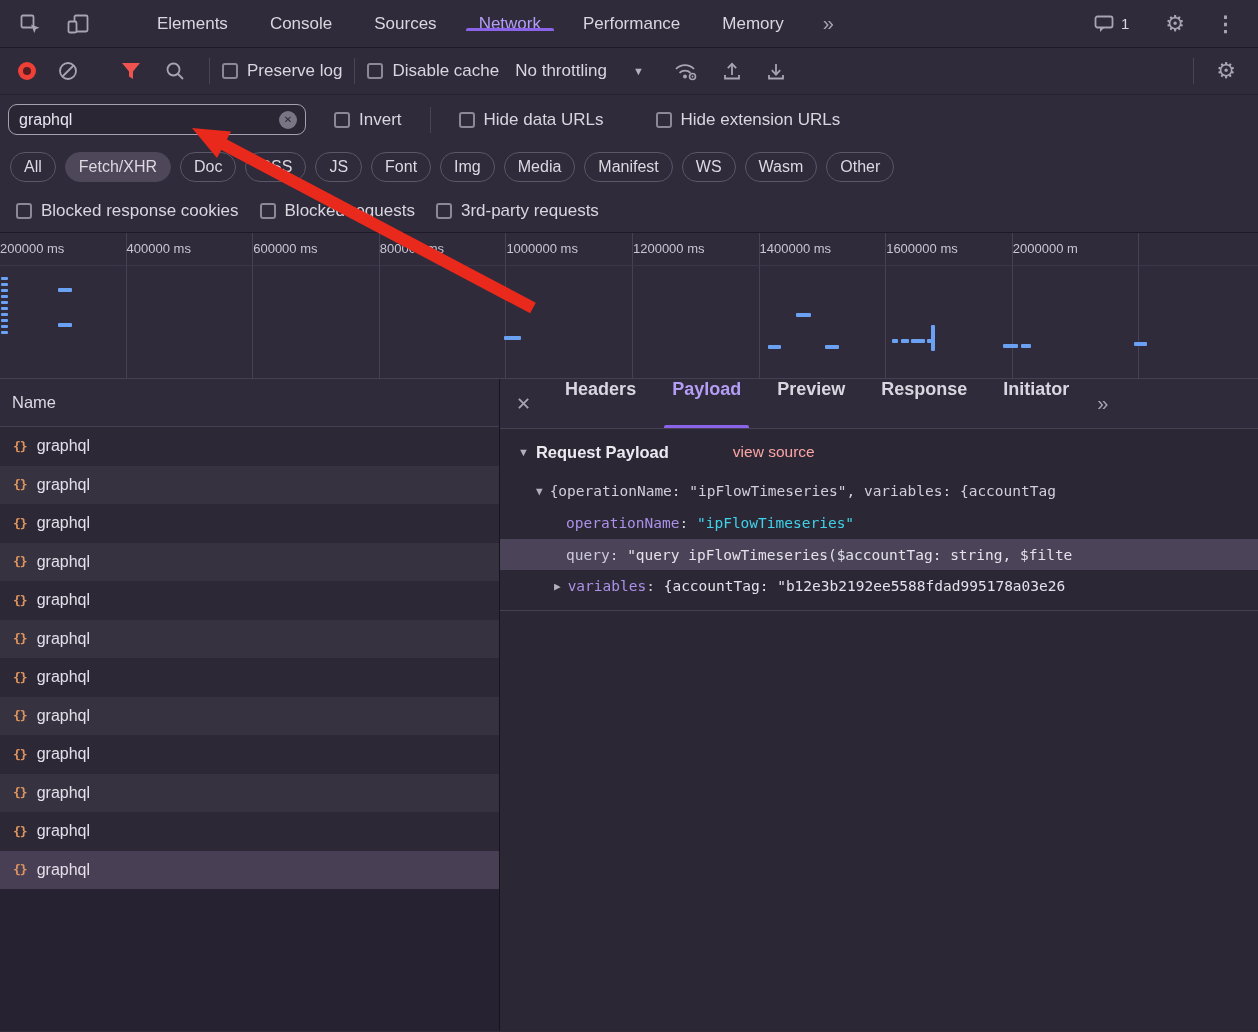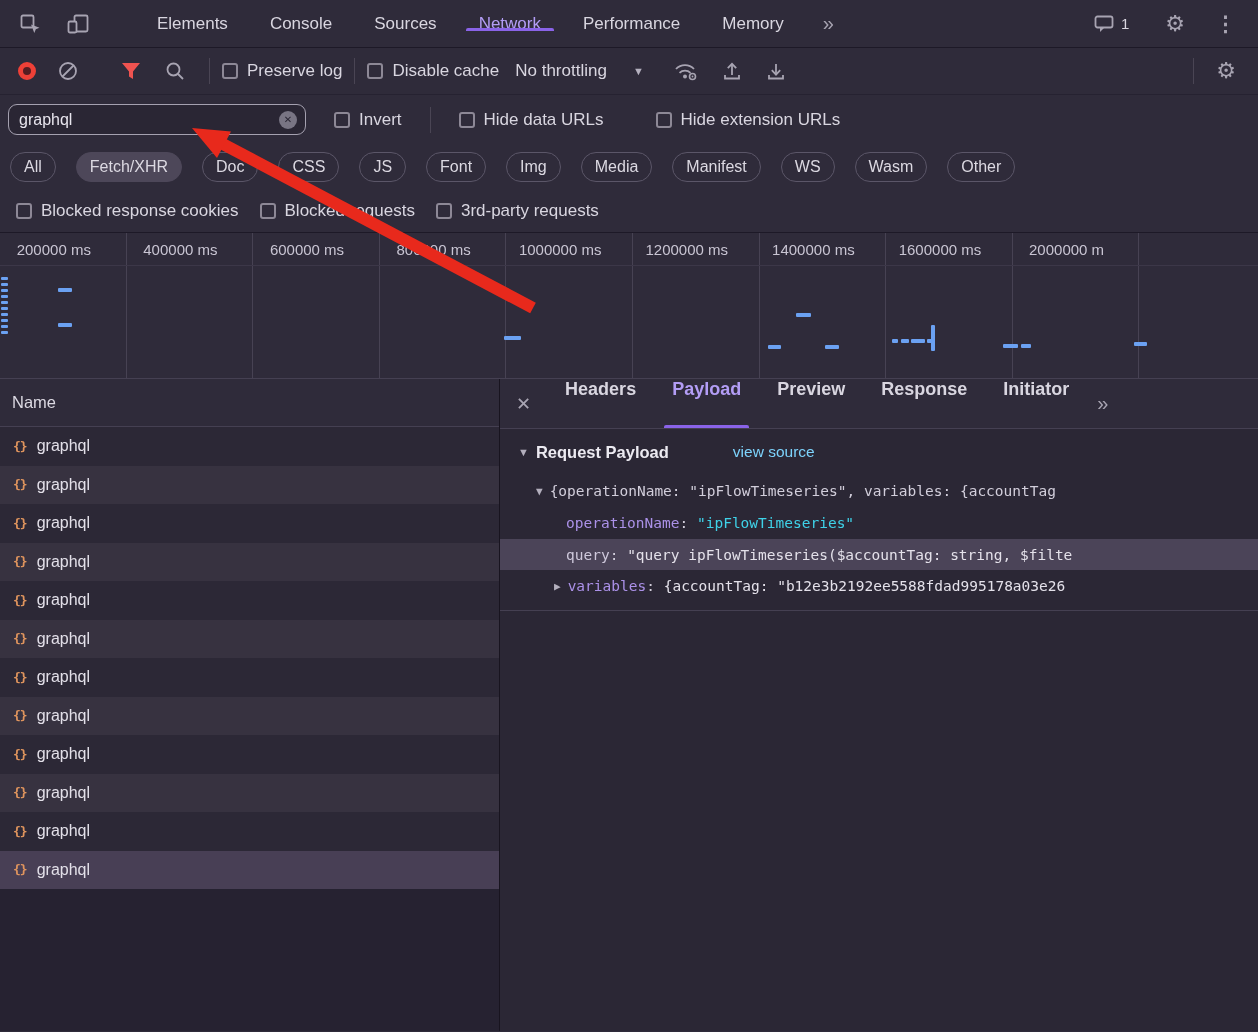--- a/index.html
+++ b/index.html
@@ -39,31 +39,31 @@
   
   .filter-row { height:49px; display:flex; align-items:center; padding:0 8px; gap:0; }
   .filter-box { width:298px; height:31px; border:1px solid #a5a1b0; border-radius:9px; background:#2a2634; display:flex; align-items:center; padding:0 8px 0 10px; flex:none; }
   .filter-box input { flex:1; background:transparent; border:none; outline:none; color:#e8e5ee; font-size:16px; font-family:"Liberation Sans", sans-serif; min-width:0; }
   .clear-circle { width:18px; height:18px; border-radius:50%; background:#797584; color:#2a2634; font-size:10px; display:flex; align-items:center; justify-content:center; cursor:pointer; flex:none; }
   .filter-row .cb { margin-left:28px; }
   .filter-row .vdiv { margin-left:28px; }
   .filter-row .cb + .cb { margin-left:52px;justify-content:center; }
 
   
-  .chips { height:45px; display:flex; align-items:center; padding:0 10px; gap:20px; }
+  .chips { height:45px; display:flex; align-items:center; padding:0 10px; gap:9px; }
   .chip { font-family:"Liberation Sans", sans-serif; font-size:16px; color:#dcd9e2; background:transparent; border:1px solid #5b5668; border-radius:15px; height:30px; padding:0 13px; cursor:pointer; }
   .chip.selected { background:#4d4759; border-color:#4d4759; }
 
   
   .blocked-row { height:44px; display:flex; align-items:center; padding:0 16px; gap:21px; border-bottom:1px solid #1d1927; }
 
   
   .waterfall { position:relative; height:146px; border-bottom:1px solid #454052; background:#2f2b3a; overflow:hidden; cursor:pointer; }
   .wf-grid { display:flex; height:100%; }
-  .wf-col { width:126.6px; flex:none; height:100%; border-right:1px solid #474253; text-align:center; padding:8px 18px 0 0; font-size:15px; color:#c9c5d3; }
+  .wf-col { width:126.6px; flex:none; height:100%; border-right:1px solid #474253; text-align:left; padding:8px 18px 0 0; font-size:13px; color:#c9c5d3; }
   .wf-labels-line { position:absolute; left:0; right:0; top:32px; border-top:1px solid #3c3748; }
   .wf-bars { position:absolute; inset:0; }
   .wf-bar { position:absolute; background:#6ba1f2; border-radius:1px; }
 
   
   .split { display:flex; height:652px; }
   .left-panel { width:500px; flex:none; border-right:1px solid #18141f; background:#262231; display:flex; flex-direction:column; }
   .name-header { height:48px; display:flex; align-items:center; padding-left:12px; font-size:16.5px; color:#dcd9e2; border-bottom:1px solid #454052; background:#2f2b3a; flex:none; }
   .req-rows { flex:none; }
   .req-row { height:38.5px; display:flex; align-items:center; cursor:pointer; }
@@ -77,21 +77,21 @@
   .detail-tabs { height:50px; display:flex; align-items:stretch; border-bottom:1px solid #454052; background:#2f2b3a; padding-left:16px; flex:none; }
   .close-x { align-self:center; font-size:18px; color:#a8a4b2; margin-right:16px; cursor:pointer; }
   .dtab { position:relative; display:flex; align-items:flex-start; padding:0 18px; font-size:18px; color:#d9d6e0; cursor:pointer;font-weight:bold; }
   .dtab.selected { color:#b39df5; }
   .dtab.selected::after { content:""; position:absolute; left:10px; right:10px; bottom:0; height:3px; background:#8a63e8; border-radius:2px 2px 0 0; }
   .detail-tabs .more-chevron { align-self:center; }
 
   .payload-head { height:46px; display:flex; align-items:center; padding-left:18px; }
   .p-caret { color:#b3afbd; font-size:11px; margin-right:7px; flex:none; }
   .payload-title { font-weight:bold; font-size:16.5px; color:#eceaf1; }
-  .view-source { margin-left:64px; font-size:15.5px; color:#7dd3fc; cursor:pointer; }
+  .view-source { margin-left:64px; font-size:15.5px; color:#fca5a5; cursor:pointer; }
   .p-row { display:flex; align-items:center; height:32px; font-family:"DejaVu Sans Mono", monospace; font-size:14.5px; white-space:pre; overflow:hidden; }
   .p-preview { padding-left:36px; color:#d2cedb; }
   .p-op { padding-left:66px; }
   .p-query { padding-left:66px; background:#4b4458; height:31px; }
   .p-vars { padding-left:54px; }
   .k { color:#ab91e8; }
   .k-lit { color:#cfc9dc; }
   .colon { color:#d2cedb; }
   .v-cyan { color:#3fd2e8; }
   .v-white { color:#e4e1ea; }

